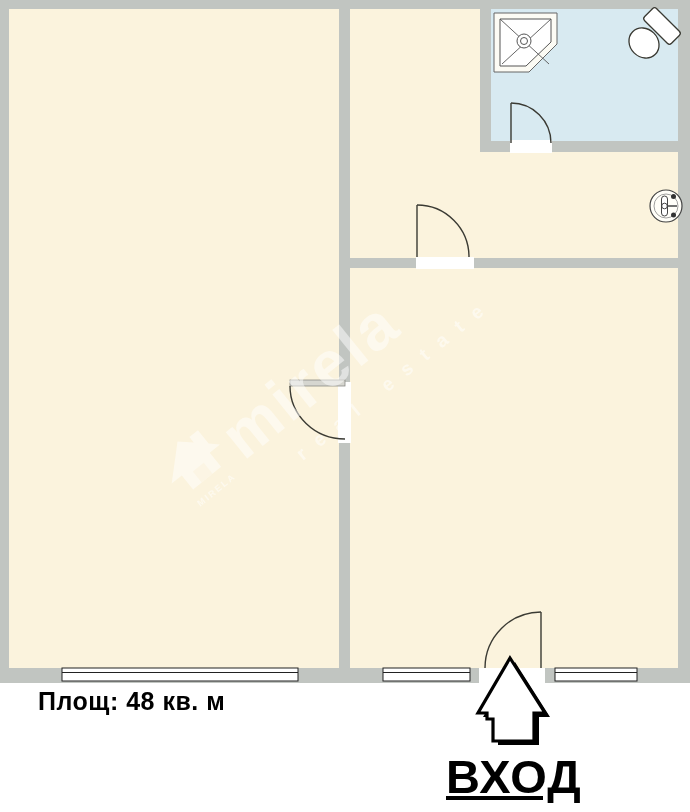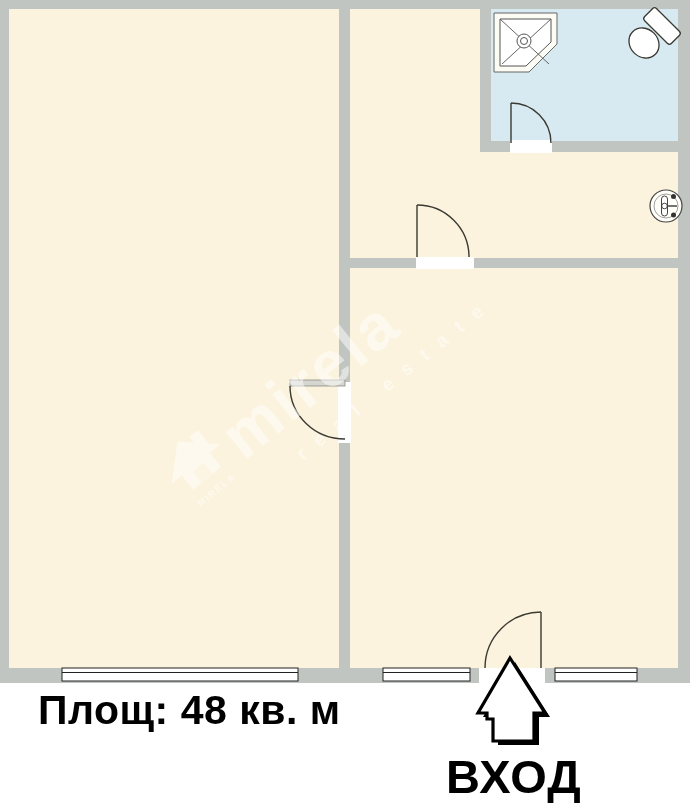--- a/index.html
+++ b/index.html
@@ -1,21 +1,21 @@
 <!DOCTYPE html>
 <html><head>
 <meta charset="utf-8">
 <style>
   html,body{margin:0;padding:0;background:#ffffff;}
   body{width:690px;height:812px;position:relative;overflow:hidden;
        font-family:"Liberation Sans", sans-serif;}
   #scene{position:absolute;left:0;top:0;}
   .label{position:absolute;color:#000;font-weight:bold;white-space:nowrap;}
-  #area-label{left:38px;top:687px;font-size:41px;letter-spacing:0.5px;}
-  #entrance-label{left:446px;top:749px;font-size:47px;letter-spacing:1px;}
+  #area-label{left:38px;top:687px;font-size:25px;letter-spacing:0.5px;}
+  #entrance-label{left:446px;top:749px;font-size:47px;letter-spacing:1px;text-decoration:underline;}
   #watermark{position:absolute;left:150px;top:460px;transform-origin:0 0;
              transform:rotate(-39deg);opacity:0.5;pointer-events:none;}
   #watermark .wm-row{display:flex;align-items:flex-end;gap:6px;}
   #watermark .wm-brand{color:#ffffff;font-weight:bold;font-size:64px;
              letter-spacing:3px;line-height:1;}
   #watermark .wm-house{display:flex;flex-direction:column;align-items:center;}
   #watermark .wm-house-text{color:#ffffff;font-size:9px;font-weight:bold;
              letter-spacing:2px;text-transform:uppercase;margin-top:2px;}
   #watermark .wm-tagline{color:#ffffff;font-size:19px;font-weight:bold;
              letter-spacing:14px;margin:10px 0 0 118px;text-transform:lowercase;}

